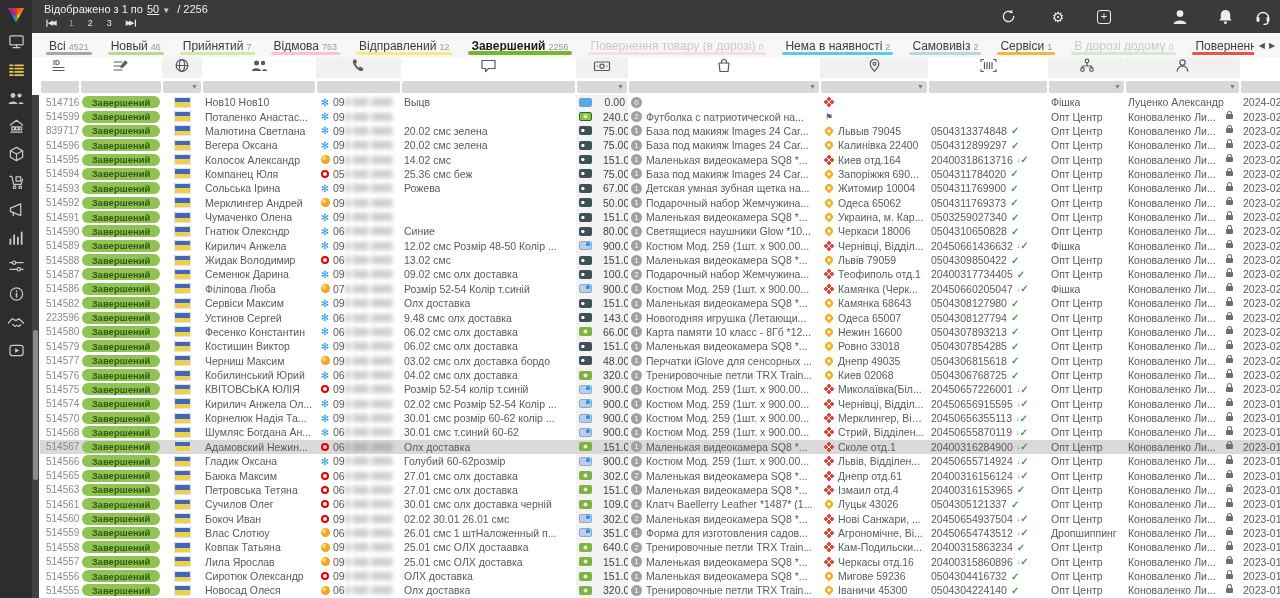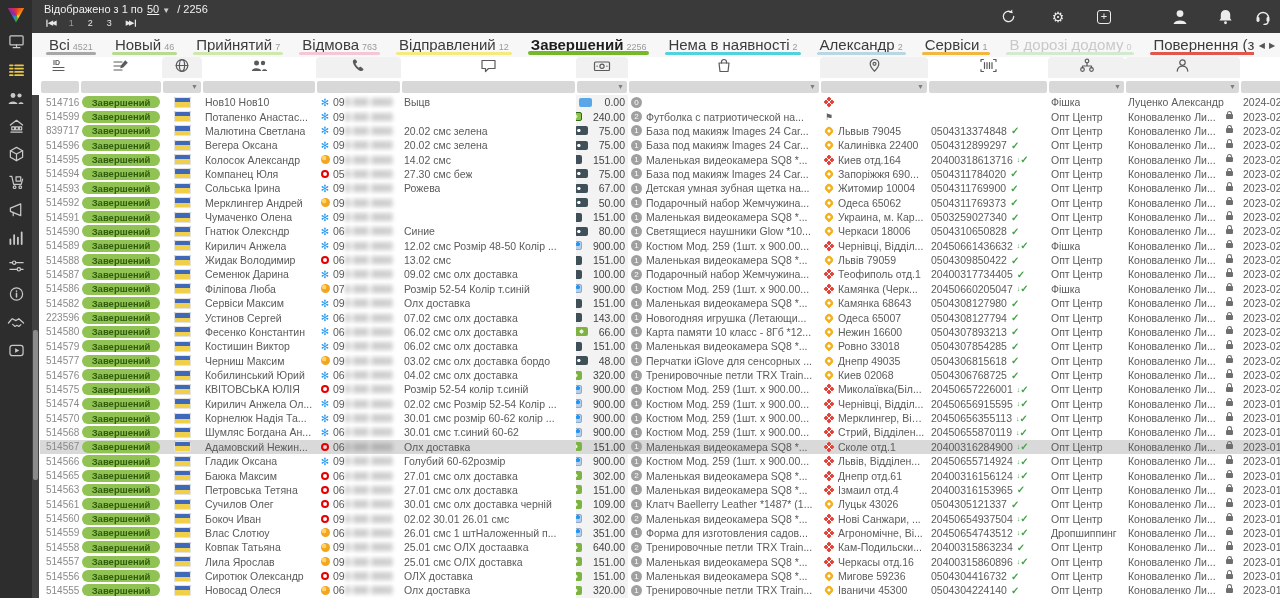--- a/index.html
+++ b/index.html
@@ -23,21 +23,21 @@
   .pager .pnum.cur{color:#9a9a9a;}
   .tb-icons{position:absolute;right:8px;top:0;height:33px;display:flex;align-items:center;gap:0;}
   .tbi{height:33px;display:flex;align-items:center;justify-content:center;cursor:pointer;}
   .tbi svg{stroke:#ececec;fill:none;stroke-width:1.4;stroke-linecap:round;}
   .tbi.gear{font-size:14px;color:#ececec;width:30px;text-align:center;}
   .addbox{width:14px;height:14px;border:1.5px solid #ececec;border-radius:3px;color:#ececec;font-size:11px;line-height:11px;text-align:center;}
   .g1{margin-right:26px;} .g2{margin-right:24px;} .g3{margin-right:60px;} .g4{margin-right:28px;} .g5{margin-right:20px;}
   
   .tabs{position:absolute;left:32px;top:33px;width:1248px;height:24px;background:#f7f7f7;display:flex;align-items:stretch;overflow:hidden;padding-left:6px;white-space:nowrap;}
   .tab{position:relative;padding:3px 11px 0 11px;cursor:pointer;flex:none;}
-  .tab .tlbl{font-size:15px;color:#3c3c3c;}
+  .tab .tlbl{font-size:12px;color:#3c3c3c;}
   .tab .tcnt{font-size:9px;color:#9a9a9a;margin-left:3px;}
   .tab.active .tlbl{font-weight:bold;color:#1d1d1d;}
   .tab.dim .tlbl,.tab.dim .tcnt{color:#c9c9c9;}
   .tab .tu{position:absolute;left:8px;right:8px;bottom:2px;height:3px;border-radius:2px;}
   .tab.active .tu{height:4px;}
   .tabnav{position:absolute;right:0;top:33px;height:24px;width:26px;background:#f7f7f7;display:flex;align-items:center;justify-content:center;gap:4px;font-size:8px;color:#555;z-index:4;}
   .tabnav span{cursor:pointer;}
   
   .cols{display:grid;grid-template-columns:40px 82px 40px 114px 85px 175px 52px 192px 108px 120px 77px 115px 60px;}
   .thead{position:absolute;left:40px;top:57px;width:1300px;}
@@ -60,21 +60,21 @@
   .trunc{overflow:hidden;text-overflow:ellipsis;white-space:nowrap;}
   .c-id{color:#8a8a8a;font-size:10px;justify-content:flex-start;padding-left:6px;}
   .c-status{justify-content:center;}
   .badge{background:#90c353;color:#2f5d0d;font-size:9.5px;font-weight:bold;border-radius:8px;padding:0.5px 10px;line-height:11px;}
   .flag{width:17px;height:11px;border-radius:2px;margin:0 auto;background:linear-gradient(#4068b8 0 50%,#f0d04a 50% 100%);box-shadow:0 0 0 1px #e3e3e3 inset;}
   .op{width:12px;flex:none;display:flex;align-items:center;justify-content:center;margin-right:2px;}
   .op-ks{color:#2b9af3;font-size:10px;}
   .op-vf{width:8px;height:8px;border:2px solid #e60000;border-radius:50%;}
   .op-lc{width:9px;height:9px;border-radius:50%;background:radial-gradient(circle at 35% 35%,#ffd56b 0 2px,#f2a61d 2.5px);}
   .ph-blur{filter:blur(2.3px);opacity:.7;letter-spacing:-0.5px;}
-  .c-money{background:#f3f3f3;justify-content:flex-end;gap:11px;}
+  .c-money{background:#f3f3f3;justify-content:space-between;gap:11px;}
   .row.hl .c-money{background:transparent;}
   .pay{width:13px;height:9px;border-radius:2px;flex:none;margin-right:auto;}
   .pay-cod{background:#3f5059;background-image:radial-gradient(circle at 30% 50%,#fff 0 1.3px,transparent 2px);}
   .pay-card{background:#b9cfe8;border:1px solid #8fa8c8;background-image:radial-gradient(circle at 72% 32%,#2196f3 0 1.8px,transparent 2.3px);}
   .pay-cash{background:#7cb342;background-image:radial-gradient(circle at 50% 50%,#e8f5d0 0 1.8px,transparent 2.3px);}
   .pay-transfer{background:#5aa7e8;}
   .pay-banknote{background:#8bc34a;border:1px solid #33691e;background-image:radial-gradient(circle at 50% 50%,#d7eeb2 0 1.8px,transparent 2.3px);}
   .amt{color:#444;}
   .qty{width:11px;height:11px;border-radius:50%;background:#a0a0a0;color:#fff;font-size:8px;display:flex;align-items:center;justify-content:center;flex:none;margin-right:4px;}
   .car{width:12px;flex:none;display:flex;align-items:center;justify-content:center;margin-right:3px;}
@@ -227,22 +227,23 @@
     </div>
   </div>
 
   <div class="tabs" id="tabs">
       <div class="tab"><span class="tlbl">Всі</span><span class="tcnt">4521</span><span class="tu" style="background: rgb(167, 167, 167);"></span></div>
       <div class="tab"><span class="tlbl">Новый</span><span class="tcnt">46</span><span class="tu" style="background: rgb(183, 220, 143);"></span></div>
       <div class="tab"><span class="tlbl">Прийнятий</span><span class="tcnt">7</span><span class="tu" style="background: rgb(207, 232, 173);"></span></div>
       <div class="tab"><span class="tlbl">Відмова</span><span class="tcnt">763</span><span class="tu" style="background: rgb(245, 198, 211);"></span></div>
       <div class="tab"><span class="tlbl">Відправлений</span><span class="tcnt">12</span><span class="tu" style="background: rgb(244, 234, 125);"></span></div>
       <div class="tab active"><span class="tlbl">Завершений</span><span class="tcnt">2256</span><span class="tu" style="background: rgb(118, 184, 42);"></span></div>
+      <div class="tab dim"><span class="tlbl">Повернення товару (в дорозі)</span><span class="tcnt">0</span><span class="tu" style="background: rgb(248, 221, 230);"></span></div>
       <div class="tab"><span class="tlbl">Нема в наявності</span><span class="tcnt">2</span><span class="tu" style="background: rgb(83, 209, 220);"></span></div>
-      <div class="tab"><span class="tlbl">Александр</span><span class="tcnt">2</span><span class="tu" style="background: rgb(185, 214, 227);"></span></div>
+      <div class="tab"><span class="tlbl">Самовивіз</span><span class="tcnt">2</span><span class="tu" style="background: rgb(185, 214, 227);"></span></div>
       <div class="tab"><span class="tlbl">Сервіси</span><span class="tcnt">1</span><span class="tu" style="background: rgb(240, 184, 64);"></span></div>
       <div class="tab dim"><span class="tlbl">В дорозі додому</span><span class="tcnt">0</span><span class="tu" style="background: rgb(212, 234, 208);"></span></div>
       <div class="tab"><span class="tlbl">Повернення (завершений)</span><span class="tcnt">125</span><span class="tu" style="background: rgb(226, 86, 75);"></span></div>
     </div>
   <div class="tabnav">
     <span>◀</span>
     <span>▶</span>
   </div>
 
   <div class="thead">
@@ -634,21 +635,21 @@
             <span class="trunc">Компанец Юля</span>
           </div>
           <div class="cell">
             <span class="op">
               <span class="op-vf"></span>
             </span>
             <span>05</span>
             <span class="ph-blur">8 888 8888</span>
           </div>
           <div class="cell">
-            <span class="trunc">27.30 смс беж</span>
+            <span class="trunc">25.36 смс беж</span>
           </div>
           <div class="cell c-money">
             <span class="pay pay-cod"></span>
             <span class="amt">75.00</span>
           </div>
           <div class="cell">
             <span class="qty">1</span>
             <span class="trunc">База под макияж Images 24 Car...</span>
           </div>
           <div class="cell">
@@ -1120,21 +1121,21 @@
           </div>
           <div class="cell">
             <span class="trunc">Устинов Сергей</span>
           </div>
           <div class="cell">
             <span class="op op-ks">✻</span>
             <span>06</span>
             <span class="ph-blur">8 888 8888</span>
           </div>
           <div class="cell">
-            <span class="trunc">07.02 смс олх доставка</span>
+            <span class="trunc">9.48 смс олх доставка</span>
           </div>
           <div class="cell c-money">
             <span class="pay pay-cod"></span>
             <span class="amt">143.00</span>
           </div>
           <div class="cell">
             <span class="qty">1</span>
             <span class="trunc">Новогодняя игрушка (Летающи...</span>
           </div>
           <div class="cell">

